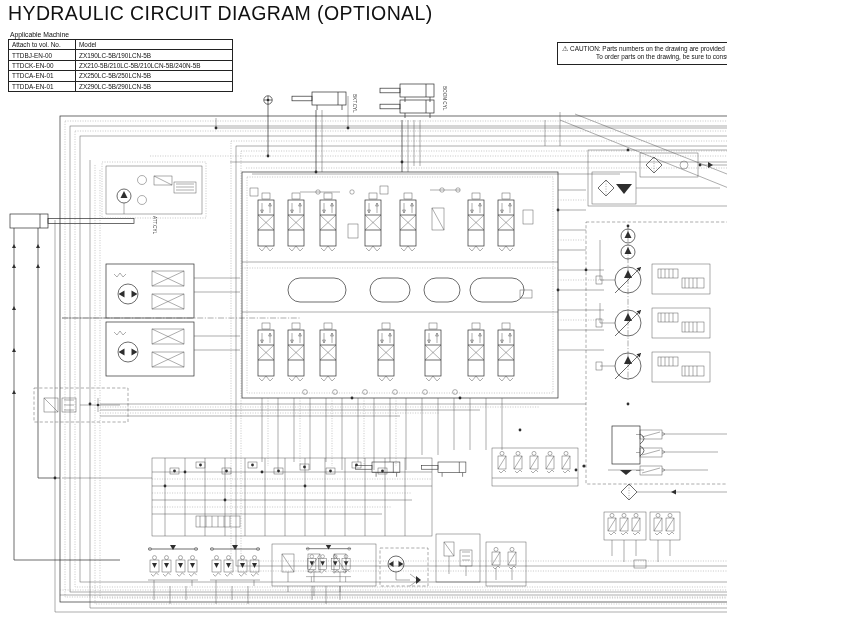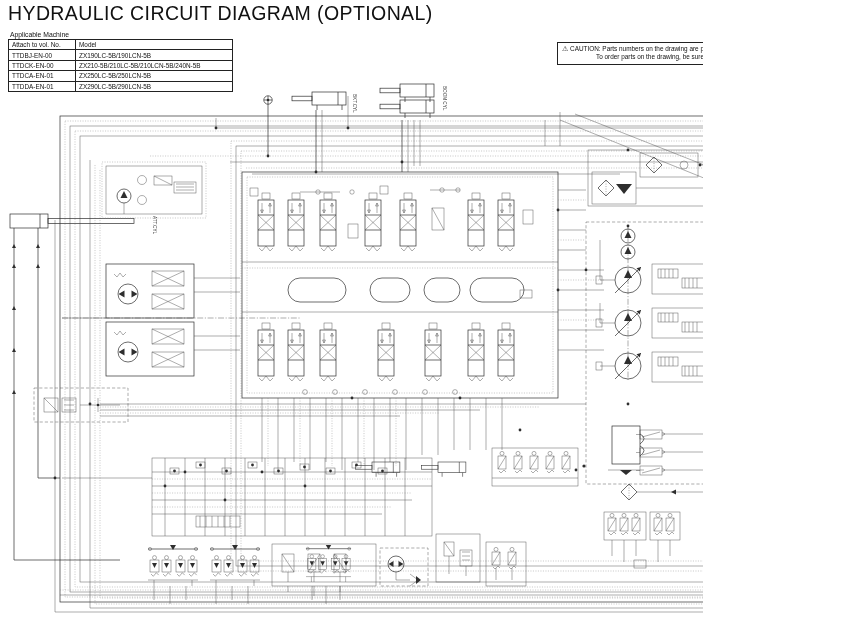--- a/index.html
+++ b/index.html
@@ -1,17 +1,17 @@
 <!DOCTYPE html>
 <html><head>
 <meta charset="utf-8">
 <style>
   html,body{margin:0;padding:0;background:#fff;}
   .page{position:relative;width:703px;height:617px;background:#fff;overflow:hidden;
-        font-family:"Liberation Sans",sans-serif;color:#1a1a1a;}
+        font-family:"Liberation Sans",sans-serif;color:#1a1a1a;padding-left:24px;}
   h1{position:absolute;left:8px;top:2px;margin:0;font-size:19.5px;font-weight:400;
      letter-spacing:.4px;color:#111;white-space:nowrap;}
   .apl-caption{position:absolute;left:10px;top:31px;font-size:6.8px;color:#111;}
   table.apl{position:absolute;left:8px;top:39px;border-collapse:collapse;font-size:6.4px;}
   table.apl th,table.apl td{border:1px solid #222;padding:0 3px;height:9.4px;
      font-weight:400;text-align:left;white-space:nowrap;color:#111;}
   table.apl th{font-weight:400;}
   .c1{width:60px;} .c2{width:150px;}
   .caution{position:absolute;left:557px;top:42px;width:299px;border:1.2px solid #222;
      padding:2px 4px 3px 4px;font-size:6.4px;line-height:8.2px;color:#111;box-sizing:border-box;}

